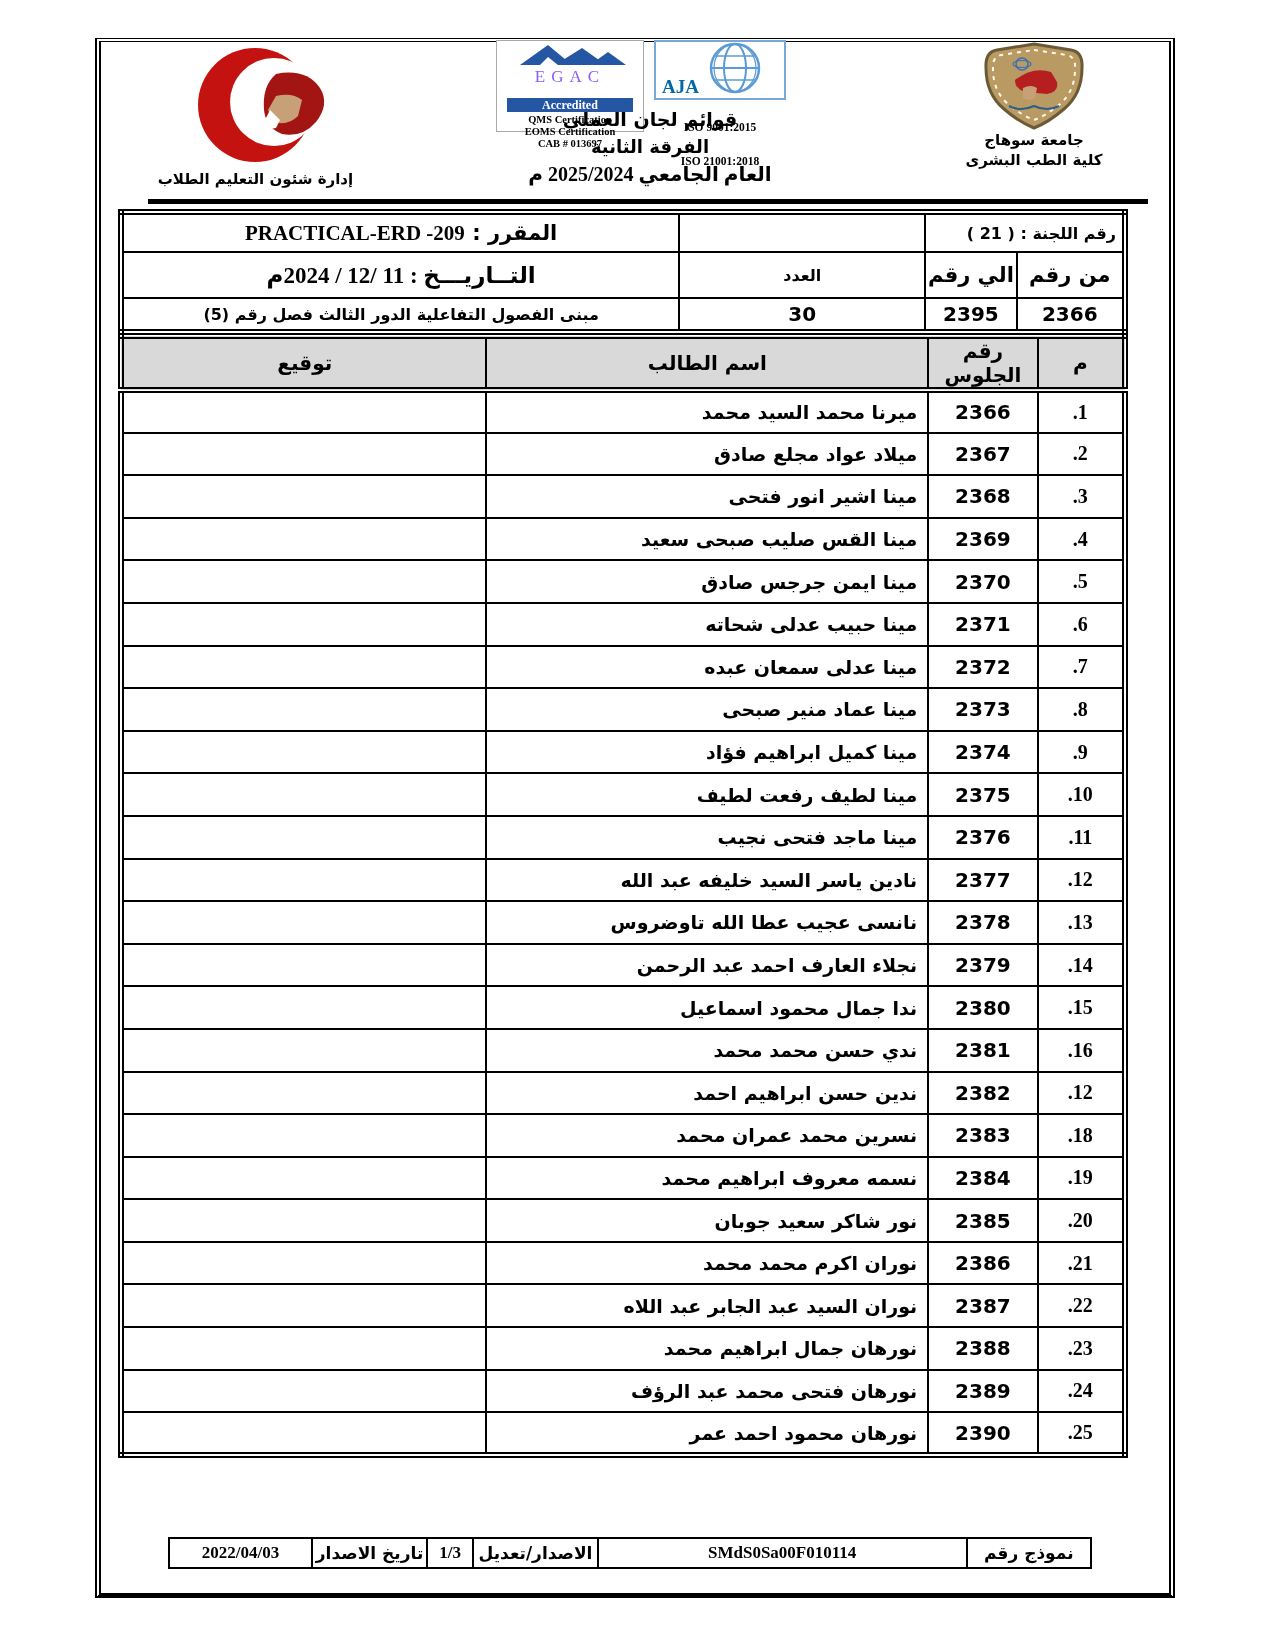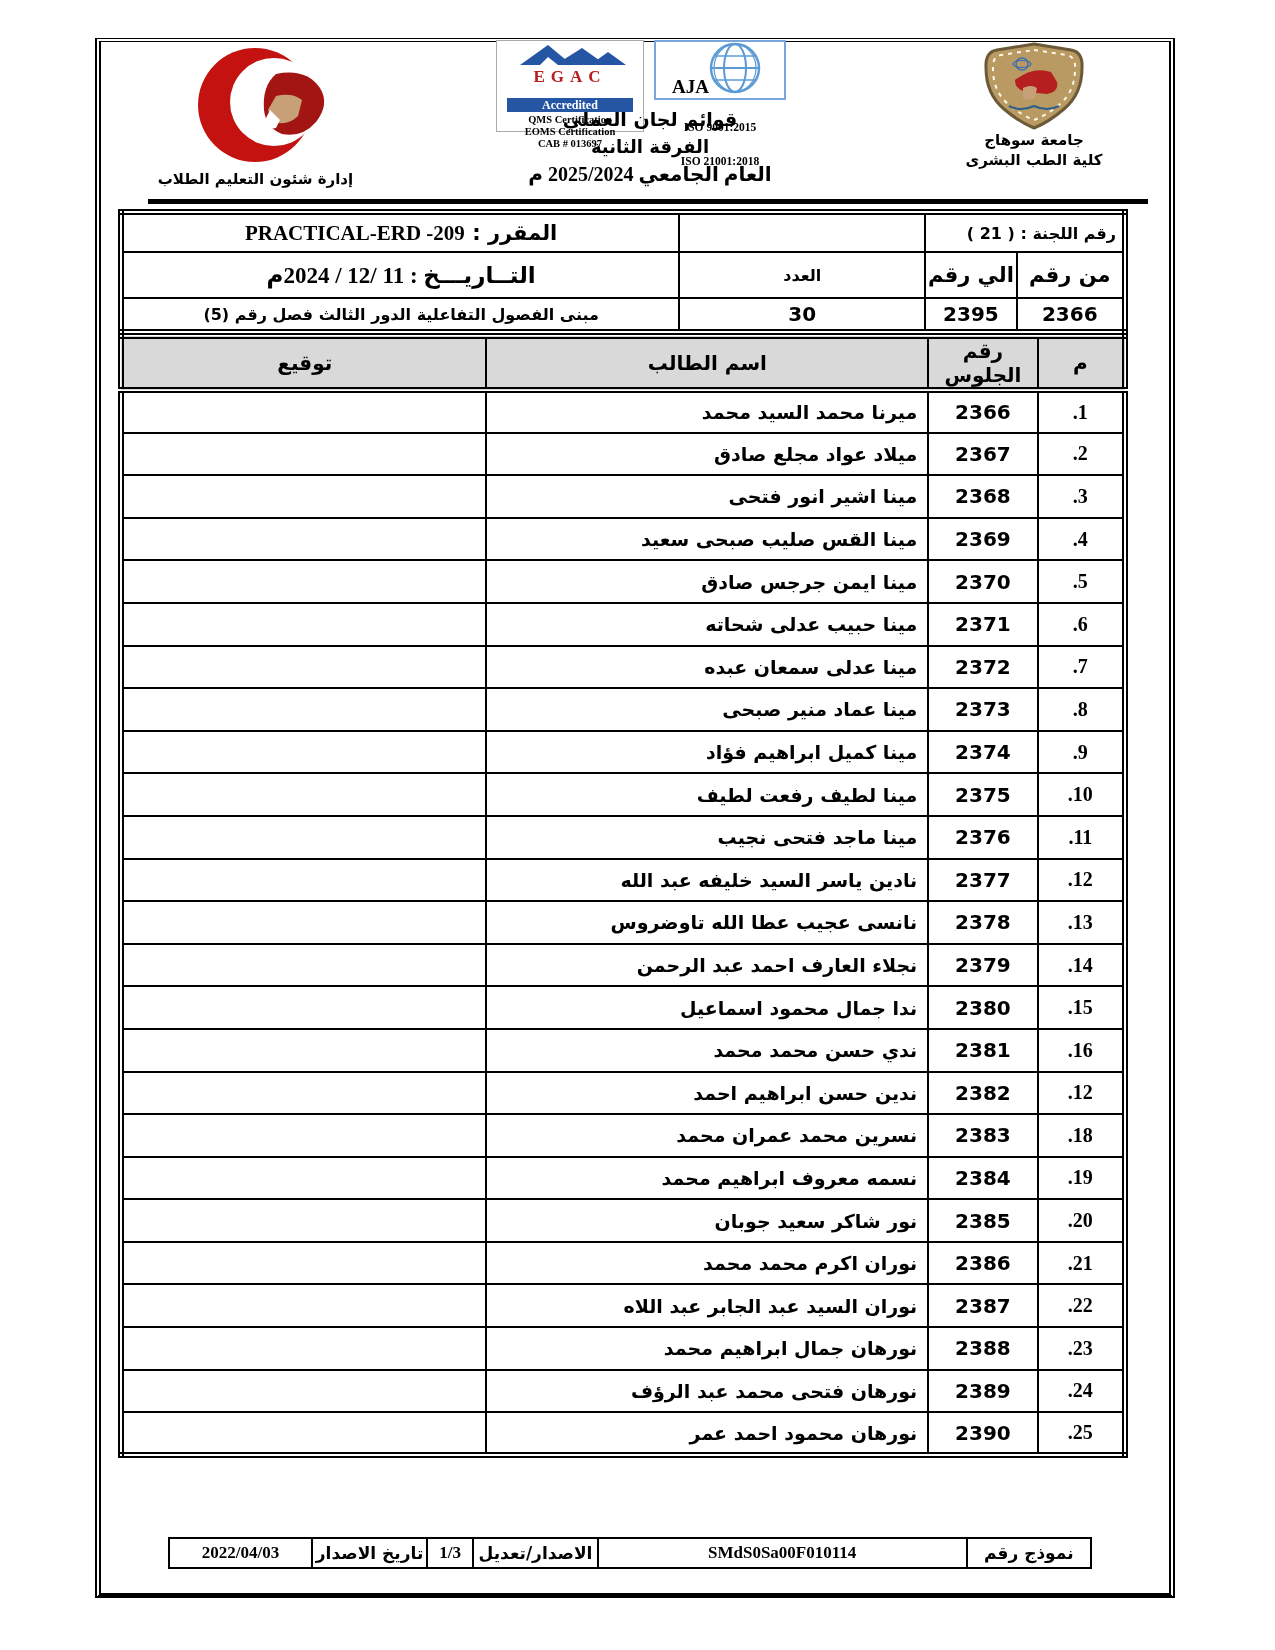--- a/index.html
+++ b/index.html
@@ -10,30 +10,30 @@
     border-top:4px double #000; border-left:6px double #000; border-right:6px double #000;
     border-bottom:5px solid #000; }
 
   
   .crescent-wrap { position:absolute; left:158px; top:44px; width:200px; height:122px; }
   .dept-label { position:absolute; left:138px; top:170px; width:235px; text-align:center;
     font-size:15px; font-weight:bold; }
 
   .egac-box { position:absolute; left:496px; top:40px; width:148px; height:92px;
     border:1px solid #aaa; background:#fff; text-align:center; padding-top:2px; }
-  .egac-name { color:#b91c1c; font-family:"Liberation Serif", serif; font-weight:bold;
+  .egac-name { color:#8b5cf6; font-family:"Liberation Serif", serif; font-weight:normal;
     font-size:17px; letter-spacing:6px; line-height:15px; }
   .egac-accredited { background:#2456a4; color:#fff; font-family:"Liberation Serif", serif;
     font-weight:bold; font-size:12px; line-height:14px; margin:14px 10px 2px 10px; }
   .egac-line { font-family:"Liberation Serif", serif; font-weight:bold; font-size:10.5px; line-height:12px; }
 
   .aja-box { position:absolute; left:654px; top:40px; width:132px; text-align:center; }
   .aja-globe-frame { border:2px solid #7aa7d9; height:60px; position:relative; background:#fff; }
-  .aja-name { position:absolute; left:16px; bottom:2px; font-family:"Liberation Serif", serif;
-    font-weight:bold; font-size:19px; color:#000000; background:rgba(255,255,255,.6); line-height:19px; }
+  .aja-name { position:absolute; left:6px; bottom:2px; font-family:"Liberation Serif", serif;
+    font-weight:bold; font-size:19px; color:#0369a1; background:rgba(255,255,255,.6); line-height:19px; }
   .aja-iso { font-family:"Liberation Serif", serif; font-weight:bold; font-size:11.5px; line-height:14px; margin-top:20px; }
 
   .center-titles { position:absolute; left:470px; top:106px; width:360px; text-align:center;
     direction:rtl; font-weight:bold; }
   .center-titles .t1 { font-size:19px; line-height:27px; }
   .center-titles .t2 { font-size:18px; line-height:27px; }
   .center-titles .t3 { font-size:20px; line-height:29px; font-family:"Liberation Serif","DejaVu Sans",serif; }
 
   .shield-wrap { position:absolute; left:975px; top:42px; width:118px; height:88px; }
   .right-caption { position:absolute; left:948px; top:130px; width:172px; text-align:center;

